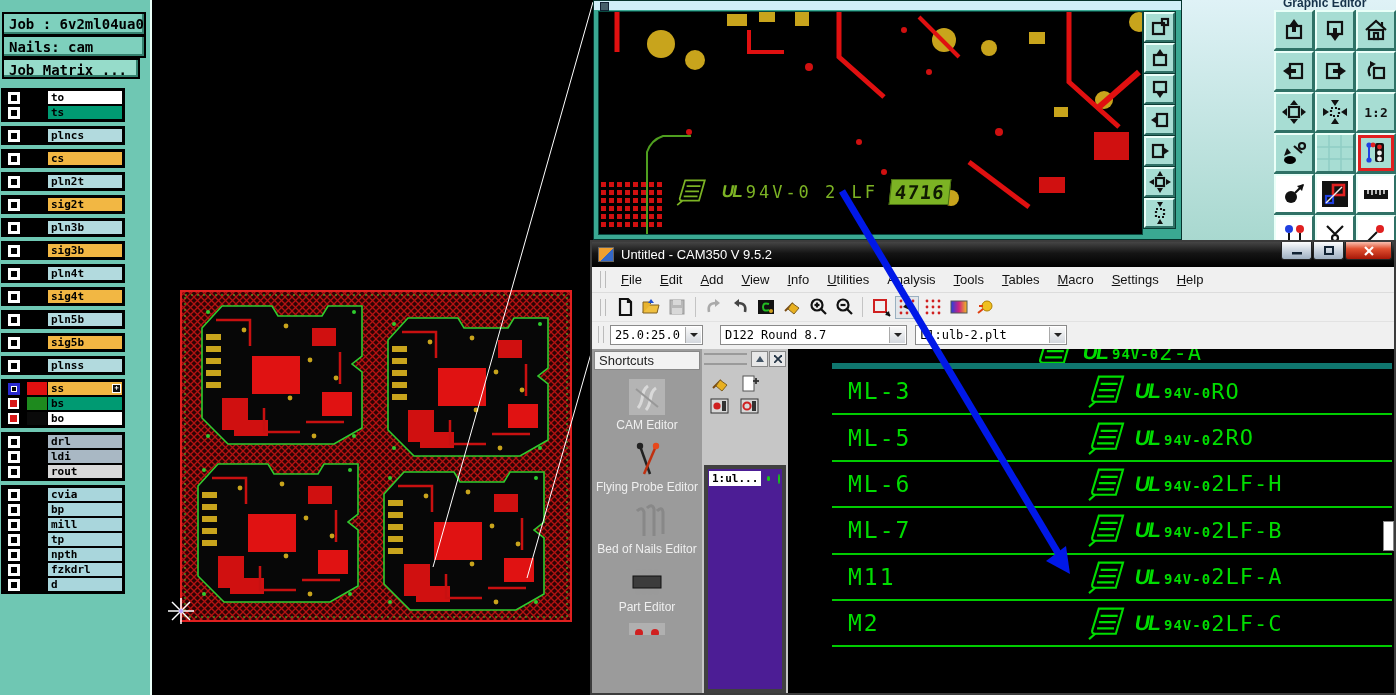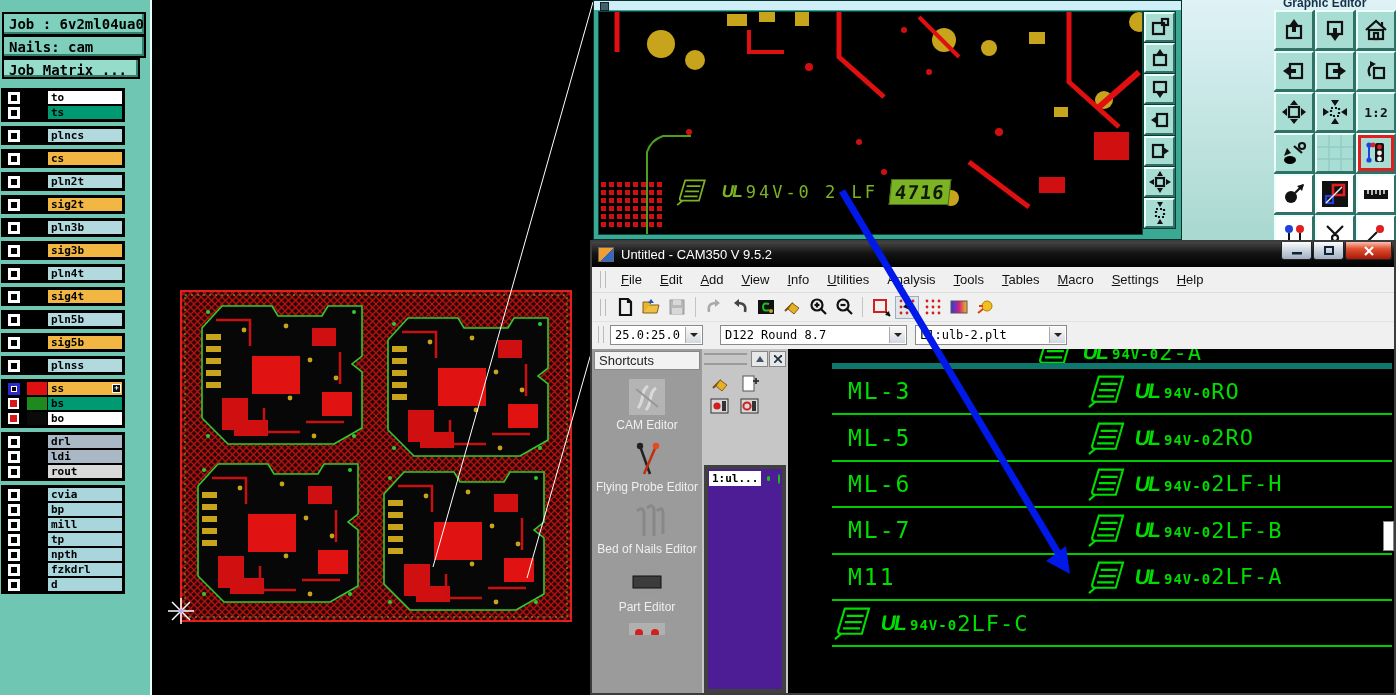--- a/index.html
+++ b/index.html
@@ -1037,20 +1037,21 @@
         <path d="M14,3 L41,3 L33,31 L10,31 Q5,31 7,26 L14,3 Z"></path>
         <path d="M16,11 L35,11 M14,18 L33,18 M12,25 L31,25"></path>
                   <path d="M10,31 L3,37"></path>
       </g>
     </svg>
     <span class="ulmark">UL</span>
     <span class="rx-pre">94V-0</span>
     <span class="rx-suf">2LF-A</span>
   </div>
             <div class="ul-row">
+    <span class="ul-label">M2</span>
     <svg class="flag" width="40" height="34" viewBox="0 0 44 38">
       <g stroke="#00dd00" stroke-width="2.4" fill="none">
         <path d="M14,3 L41,3 L33,31 L10,31 Q5,31 7,26 L14,3 Z"></path>
         <path d="M16,11 L35,11 M14,18 L33,18 M12,25 L31,25"></path>
                   <path d="M10,31 L3,37"></path>
       </g>
     </svg>
     <span class="ulmark">UL</span>
     <span class="rx-pre">94V-0</span>
     <span class="rx-suf">2LF-C</span>

